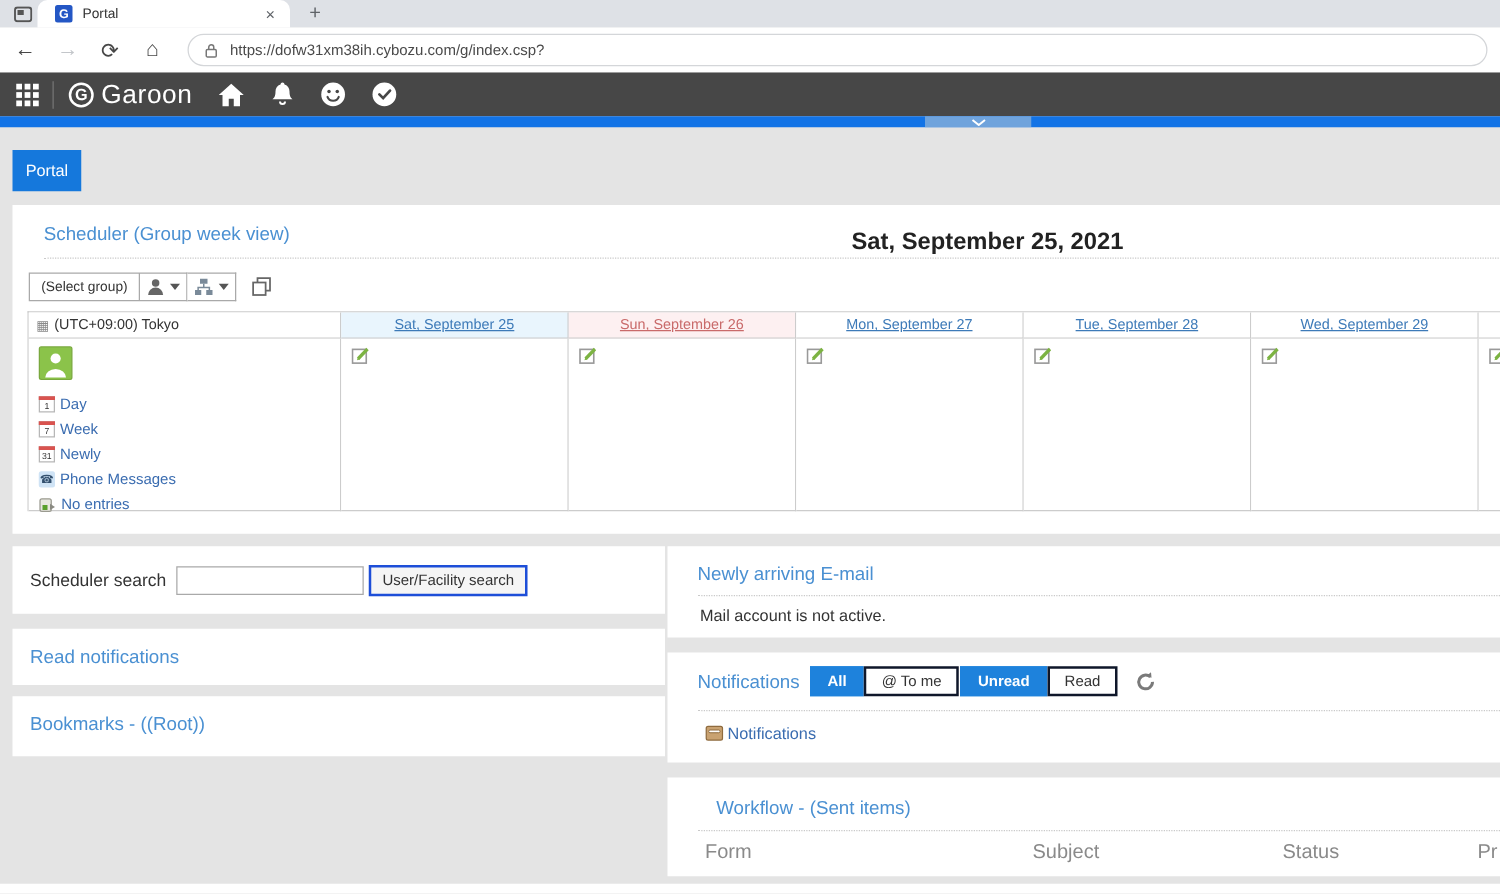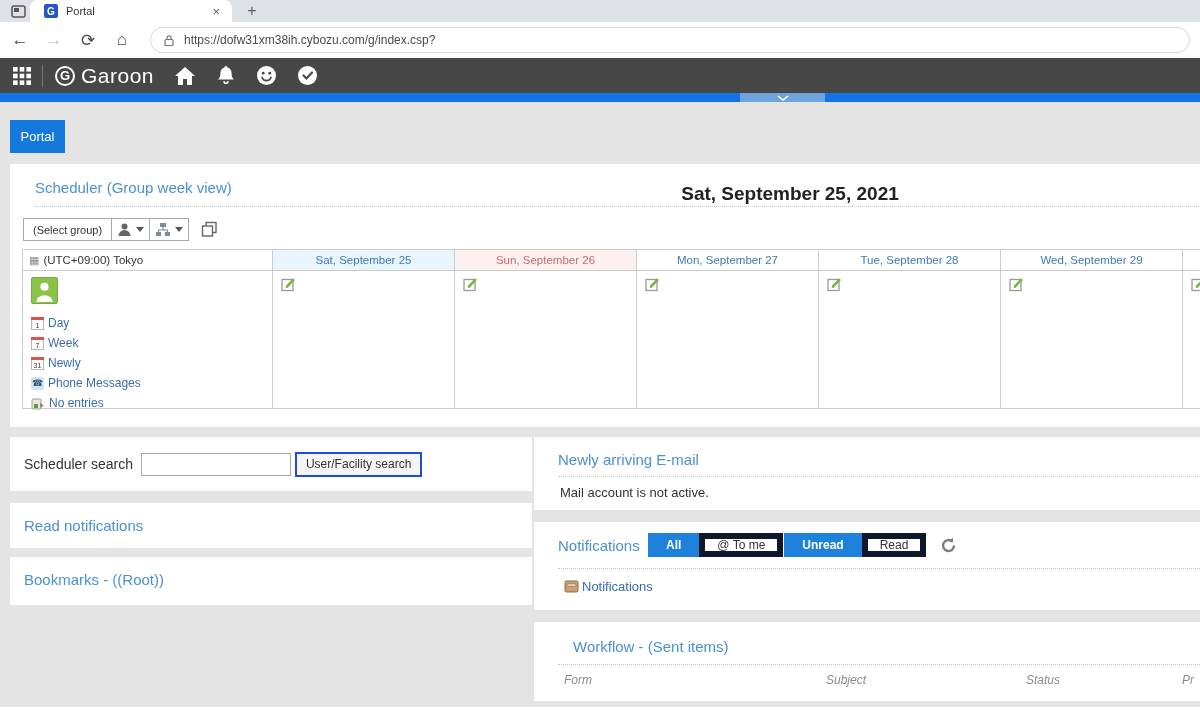--- a/index.html
+++ b/index.html
@@ -52,21 +52,21 @@
   .selgroup { height:23px; border:1px solid #a9a9a9; background:#fff; font-size:11px; color:#333; display:flex; align-items:center; padding:0 9px; cursor:pointer; }
   .tool-btn { height:23px; border:1px solid #a9a9a9; border-left:none; background:#fff; display:flex; align-items:center; padding:0 5px; cursor:pointer; }
   .caret { width:0; height:0; border-left:4px solid transparent; border-right:4px solid transparent; border-top:5px solid #555; margin-left:4px; }
   .copy-btn { margin-left:12px; cursor:pointer; display:flex; }
   .date-title { position:absolute; left:580px; top:19px; width:400px; text-align:center; font-size:19px; font-weight:bold; color:#222; }
 
   .sched-table { position:absolute; left:12px; top:85px; width:1343px; border-top:1px solid #ccc; border-left:1px solid #ccc; }
   .trow { display:flex; }
   .thcell { height:21px; border-right:1px solid #ccc; border-bottom:1px solid #ccc; font-size:11.5px; display:flex; align-items:center; justify-content:center; background:#fff; }
   .thcell.tz { width:250px; justify-content:flex-start; padding-left:6px; color:#333; }
-  .thcell.day { width:182px; color:#3d7ab8; cursor:pointer; }
+  .thcell.day { width:182px; color:#3d7ab8; cursor:pointer;text-decoration:underline; }
   .thcell.saturday { background:#e9f5fd; }
   .thcell.sunday { background:#fdf0f1; color:#c96a6a; }
   .tdcell { height:138px; border-right:1px solid #ccc; border-bottom:1px solid #ccc; background:#fff; }
   .tdcell.user { width:250px; padding:6px 8px; }
   .tdcell.day { width:182px; padding:6px 8px; }
   .tz-icon { color:#8a8a8a; font-size:11px; margin-right:4px; }
   .avatar { width:27px; height:27px; background:#8bc34a; border:1px solid #79a83e; border-radius:2px; display:block; margin-bottom:9px; }
   .slink { display:flex; align-items:center; font-size:12px; color:#3a6cb0; height:20px; cursor:pointer; }
   .cal { position:relative; width:13px; height:13px; border:1px solid #b7b7b7; background:#fff; margin-right:4px; font-size:7px; color:#333; text-align:center; line-height:16px; flex:0 0 13px; }
   .cal::before { content:""; position:absolute; left:-1px; top:-1px; right:-1px; height:3px; background:#d9534f; }
@@ -87,32 +87,32 @@
   
   .email-panel { left:534px; top:335px; width:700px; height:73px; }
   .email-panel .sec-title { position:absolute; left:24px; top:14px; }
   .email-panel .dotted { position:absolute; left:24px; top:39px; width:650px; }
   .email-msg { position:absolute; left:26px; top:48px; font-size:13px; color:#333; }
 
   .notif-panel { left:534px; top:420px; width:700px; height:88px; }
   .notif-panel .sec-title { position:absolute; left:24px; top:15px; }
   .seg-row { position:absolute; left:114px; top:11px; display:flex; align-items:center; }
   .seg { display:flex; }
-  .seg-btn { height:24px; font-size:12px; display:flex; align-items:center; justify-content:center; padding:0 12px; cursor:pointer; border:6px solid #0f172a; background:#fff; color:#333; }
+  .seg-btn { height:24px; font-size:12px; display:flex; align-items:center; justify-content:center; padding:0 12px; cursor:pointer; border:2px solid #0f172a; background:#fff; color:#333; }
   .seg-btn.active { background:#1e82dc; border-color:#1e82dc; color:#fff; font-weight:bold; }
   .seg + .seg { margin-left:1px; }
   .refresh-btn { margin-left:14px; cursor:pointer; display:flex; }
   .notif-panel .dotted { position:absolute; left:24px; top:46px; width:650px; }
   .notif-link { position:absolute; left:30px; top:57px; display:flex; align-items:center; font-size:13px; color:#3a6cb0; cursor:pointer; }
   .inbox-ic { margin-right:3px; display:flex; }
 
   .wf-panel { left:534px; top:520px; width:700px; height:79px; }
   .wf-panel .sec-title { position:absolute; left:24px; top:16px;margin-left:15px; }
   .wf-panel .dotted { position:absolute; left:24px; top:42px; width:650px; }
-  .wf-col { position:absolute; top:51px; font-size:12px; color:#8a8a8a;font-style:italic; }
+  .wf-col { position:absolute; top:51px; font-size:16px; color:#8a8a8a; }
   .wf-c0 { left:30px; } .wf-c1 { left:292px; } .wf-c2 { left:492px; } .wf-c3 { left:648px; }
 
   .bottom-strip { position:absolute; left:0; top:605px; width:1200px; height:8px; background:#fff; }
 </style>
 </head>
 <body>
 
 <div class="page">
 
   <div class="tabstrip">

